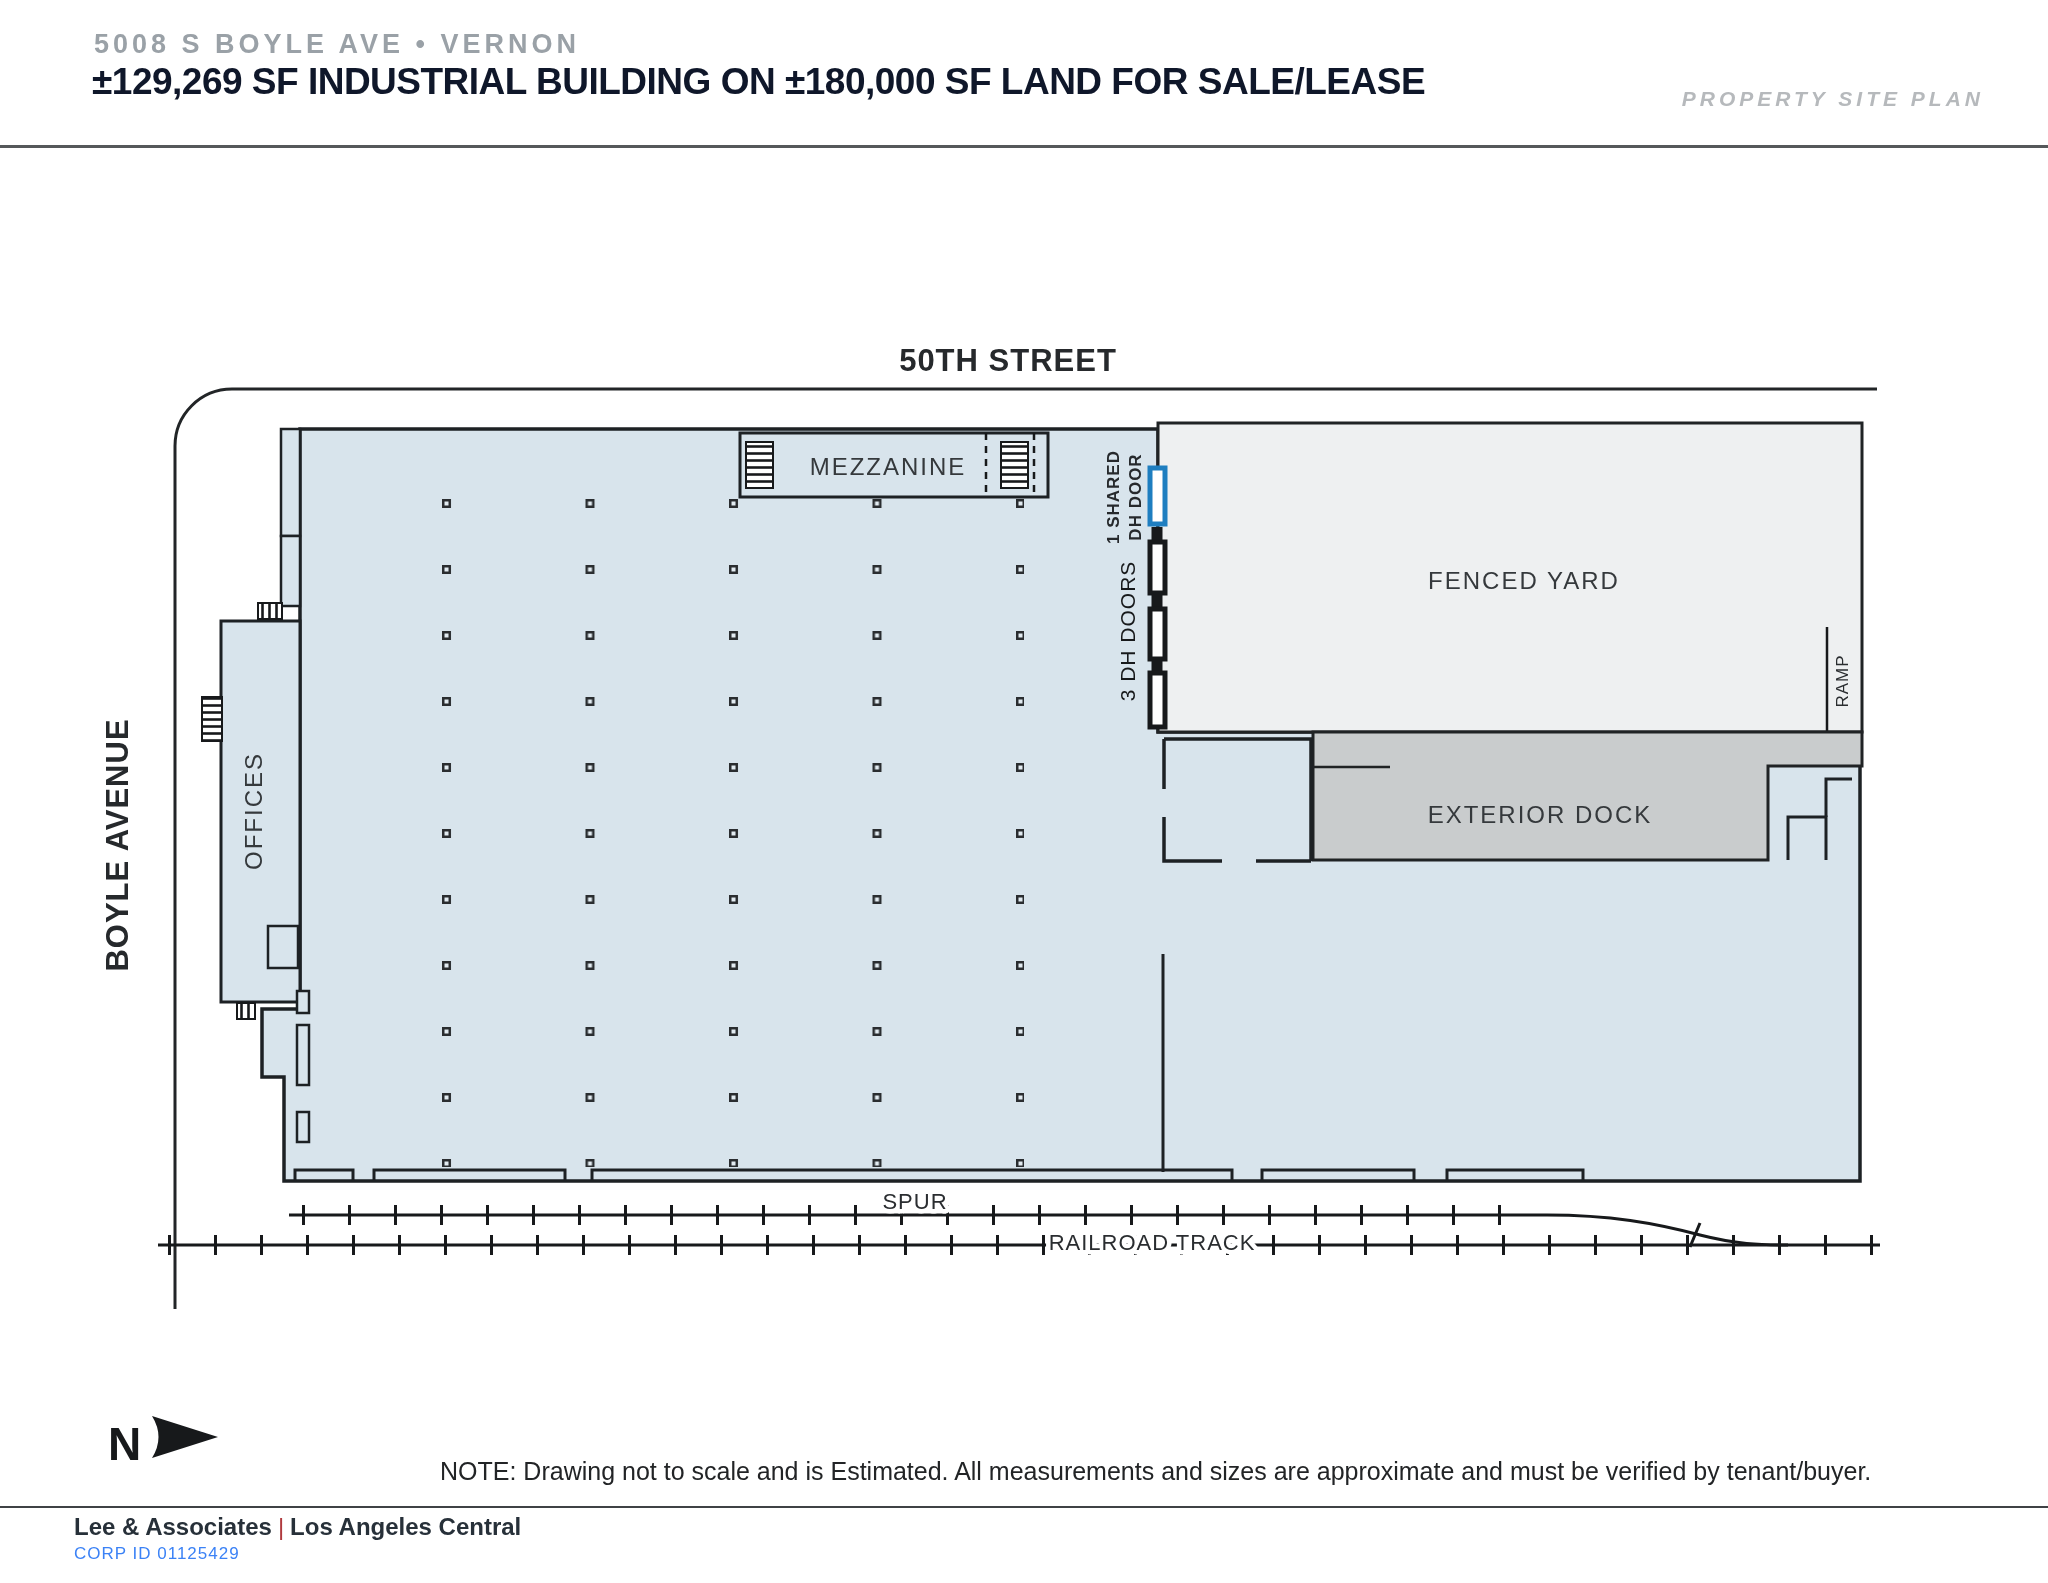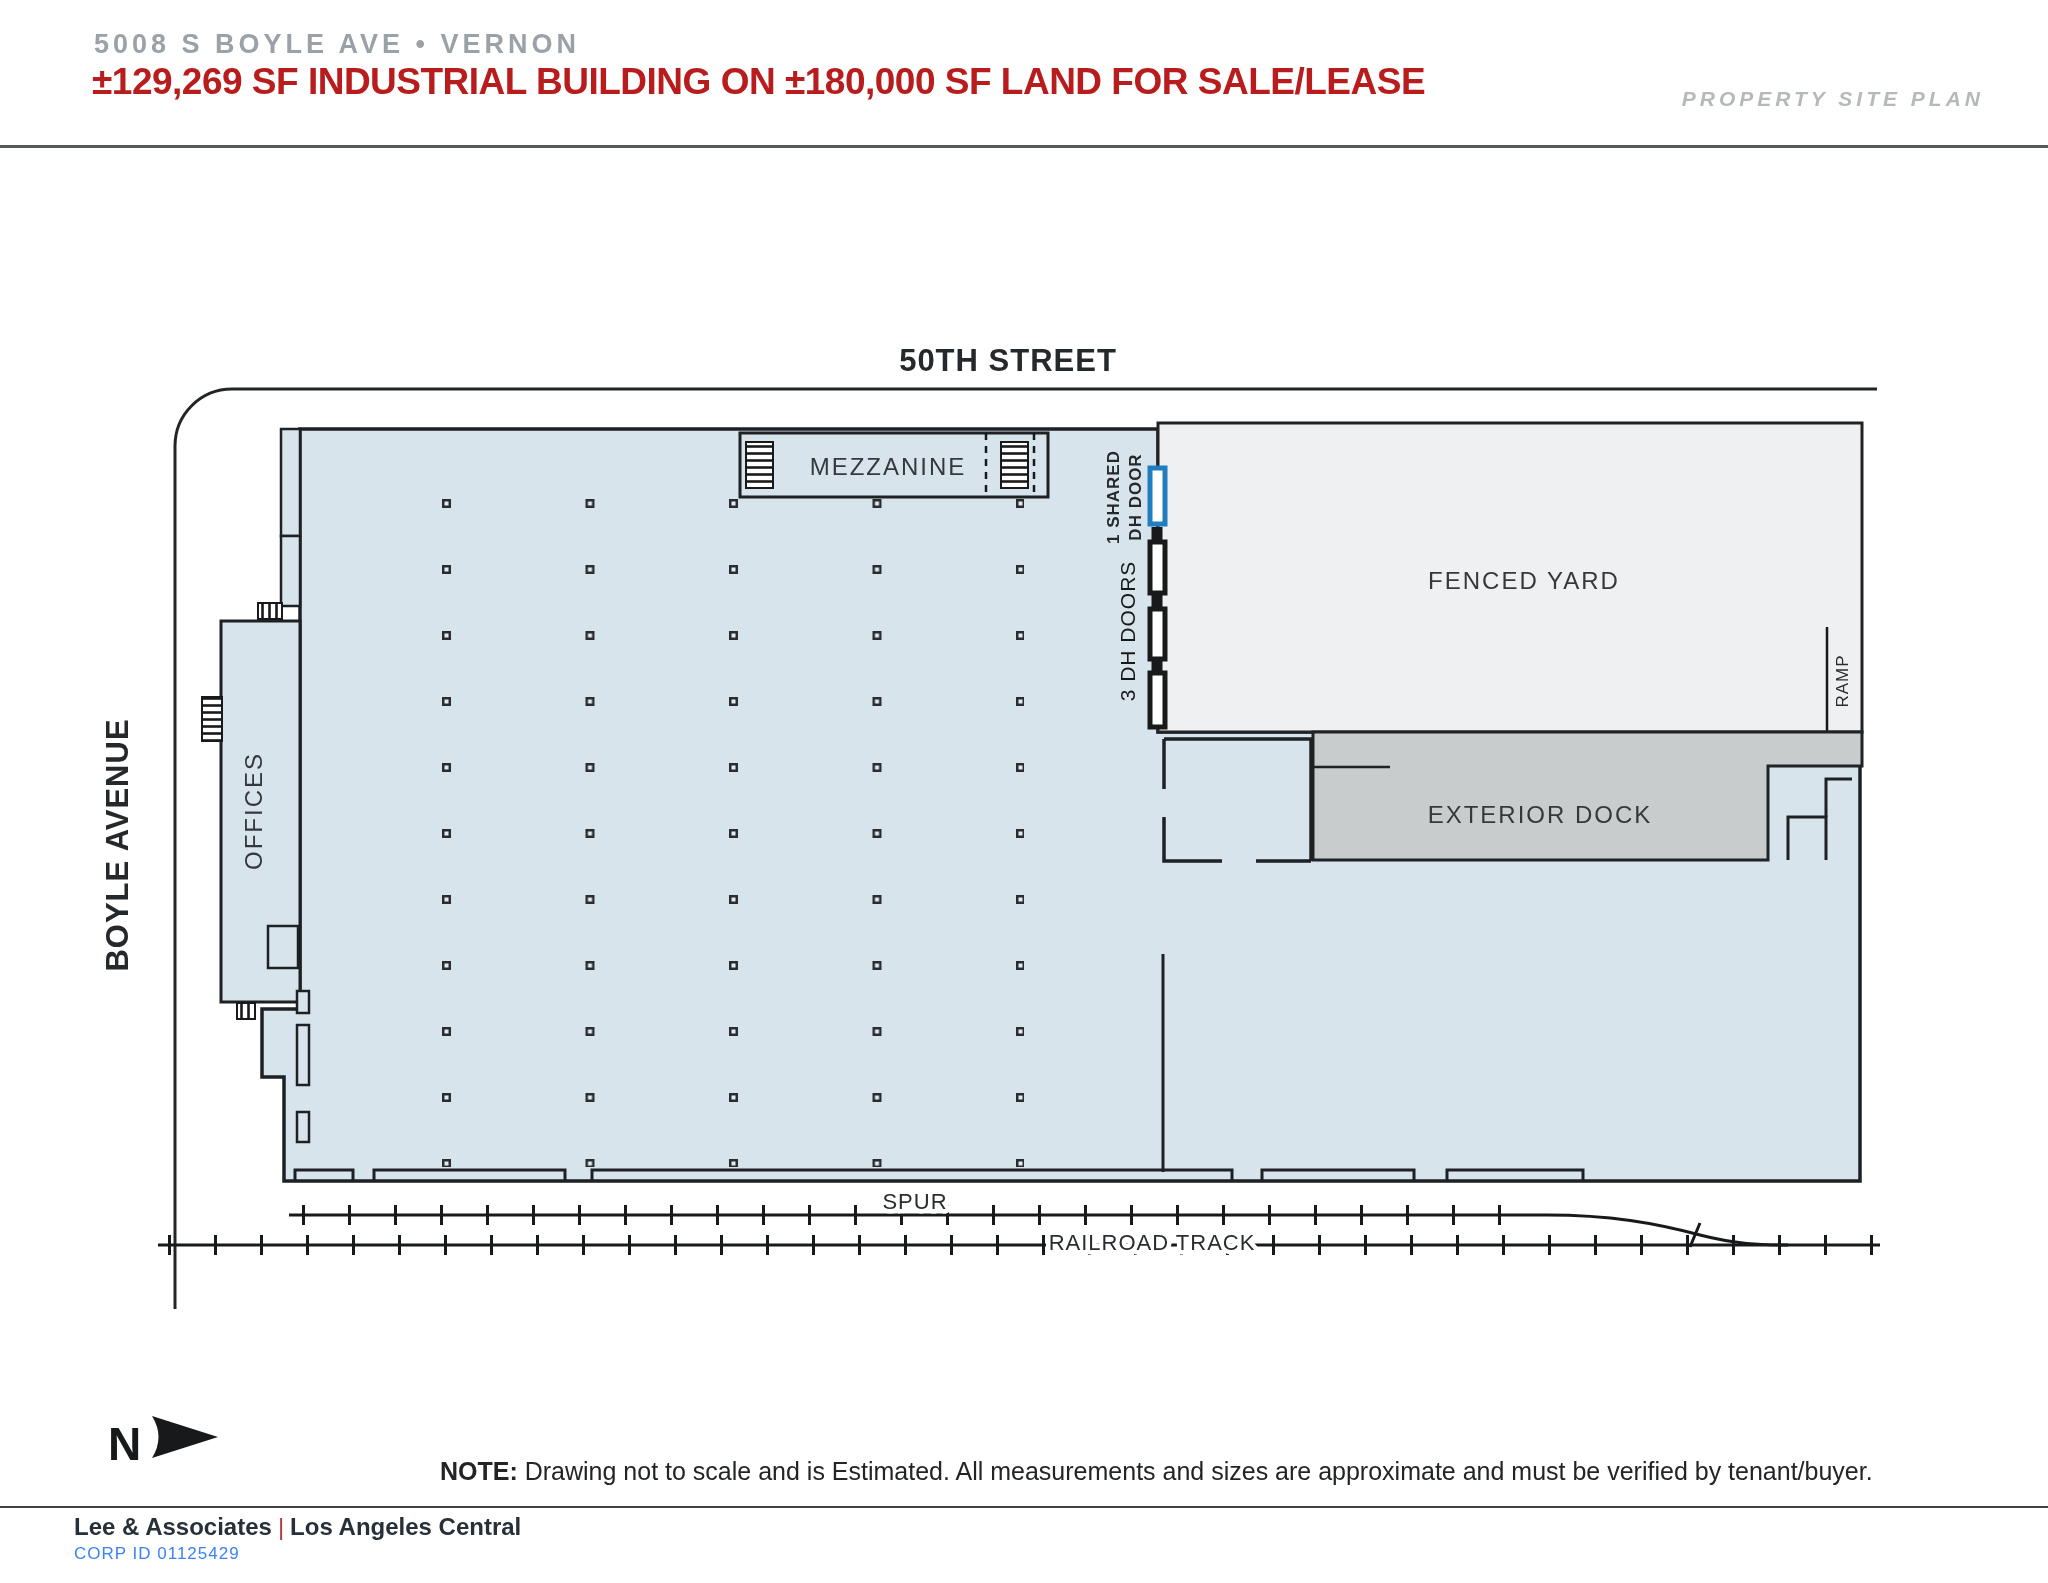--- a/index.html
+++ b/index.html
@@ -1,36 +1,36 @@
 <!DOCTYPE html>
 <html><head>
 <meta charset="utf-8">
 <style>
   html,body{margin:0;padding:0;background:#ffffff;}
   .page{position:relative;width:2048px;height:1583px;background:#fff;overflow:hidden;
         font-family:"Liberation Sans",sans-serif;margin-top:9px;}
   .abs{position:absolute;}
   
   .addr{left:94px;top:20px;font-size:27px;letter-spacing:4px;color:#9aa1a7;font-weight:bold;}
-  .title{left:92px;top:52px;font-size:37px;letter-spacing:-0.5px;color:#b91c1c;font-weight:bold;white-space:nowrap;}
+  .title{left:92px;top:52px;font-size:37px;letter-spacing:-0.5px;color:#0f172a;font-weight:bold;white-space:nowrap;}
   .planlabel{right:64px;top:78px;font-size:21px;letter-spacing:4px;color:#b6b9bc;font-weight:bold;font-style:italic;}
   .toprule{left:0;top:136px;width:2048px;border-top:3px solid #55585a;}
   
   .plansvg{left:0;top:0;width:2048px;height:1583px;}
   svg text{font-family:"Liberation Sans",sans-serif;fill:#26292c;}
   .street{font-size:31px;font-weight:bold;letter-spacing:1px;}
   .roomlbl{font-size:24px;letter-spacing:2px;fill:#35393c;}
   .smlbl{font-size:17px;letter-spacing:1px;fill:#2a2d30;}
   .bluelbl{font-size:17px;letter-spacing:1px;font-weight:bold;}
   .doorslbl{font-size:21px;letter-spacing:1px;fill:#17191b;}
   .halo{paint-order:stroke;stroke:#ffffff;stroke-width:9px;stroke-linejoin:round;}
   .raillbl{font-size:22px;letter-spacing:1px;fill:#2a2d30;}
   
   .note{left:440px;top:1448px;font-size:25px;color:#222426;white-space:nowrap;}
-  .note b{font-weight:bold;}
+  .note b{font-weight:normal;}
   
   .north{left:108px;top:1408px;font-size:46px;font-weight:bold;color:#17191b;}
   
   .footrule{left:0;top:1497px;width:2048px;border-top:2px solid #3f4245;}
   .f-left{left:74px;top:1504px;font-size:24px;font-weight:bold;color:#273039;text-align:right;}
   .f-left .pipe{color:#b03a3e;font-weight:normal;padding:0 6px;}
   .f-corp{left:74px;top:1535px;font-size:17px;color:#3b82f6;letter-spacing:1px;}
   .f-right{right:64px;top:1508px;font-size:24px;color:#273039;}
 </style>
 </head>

